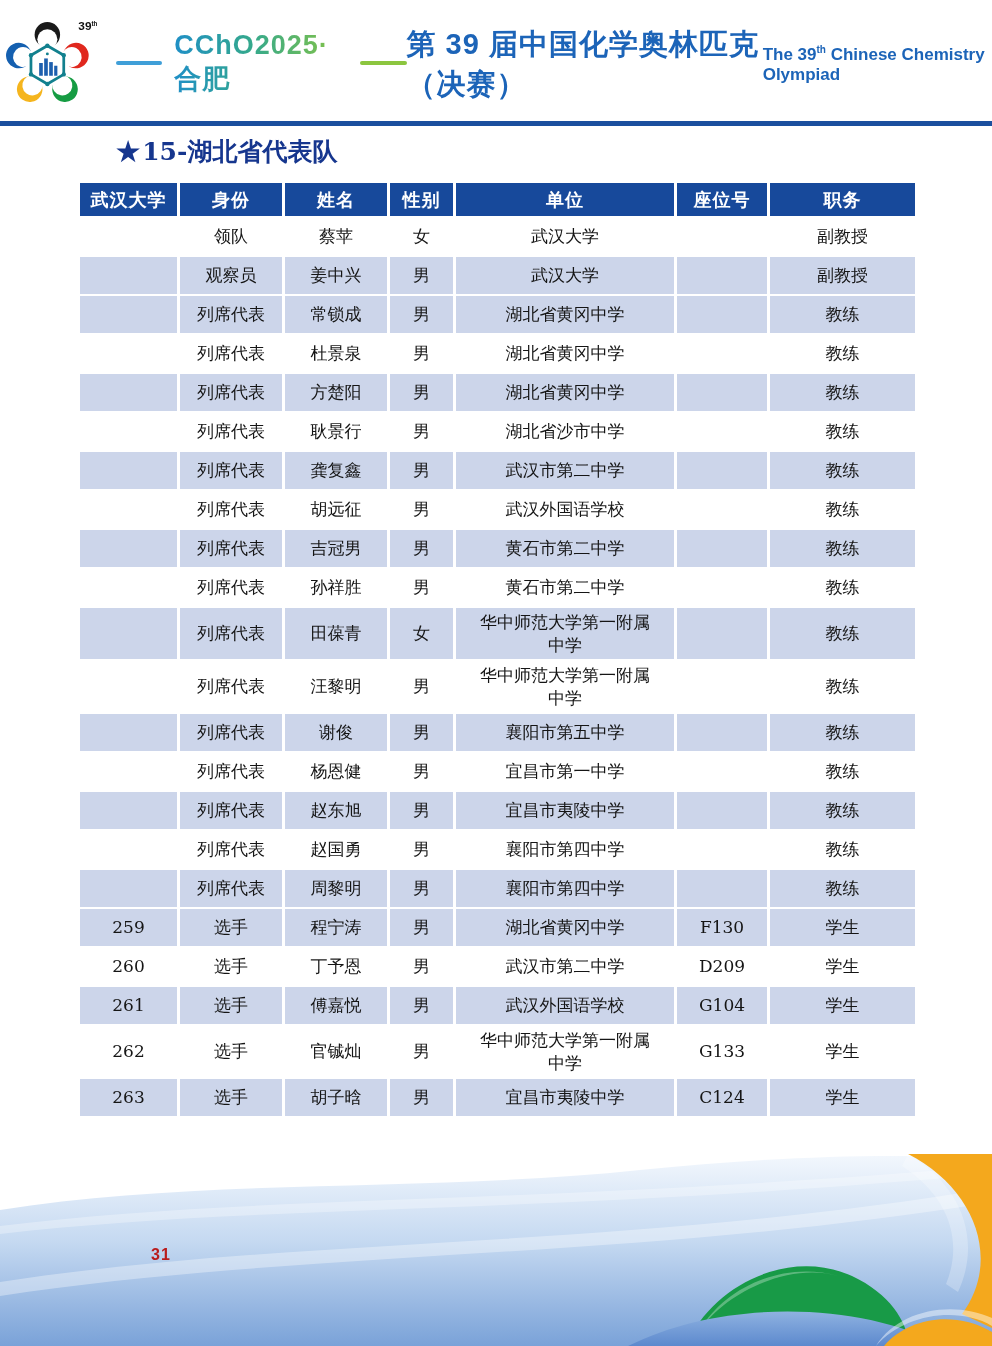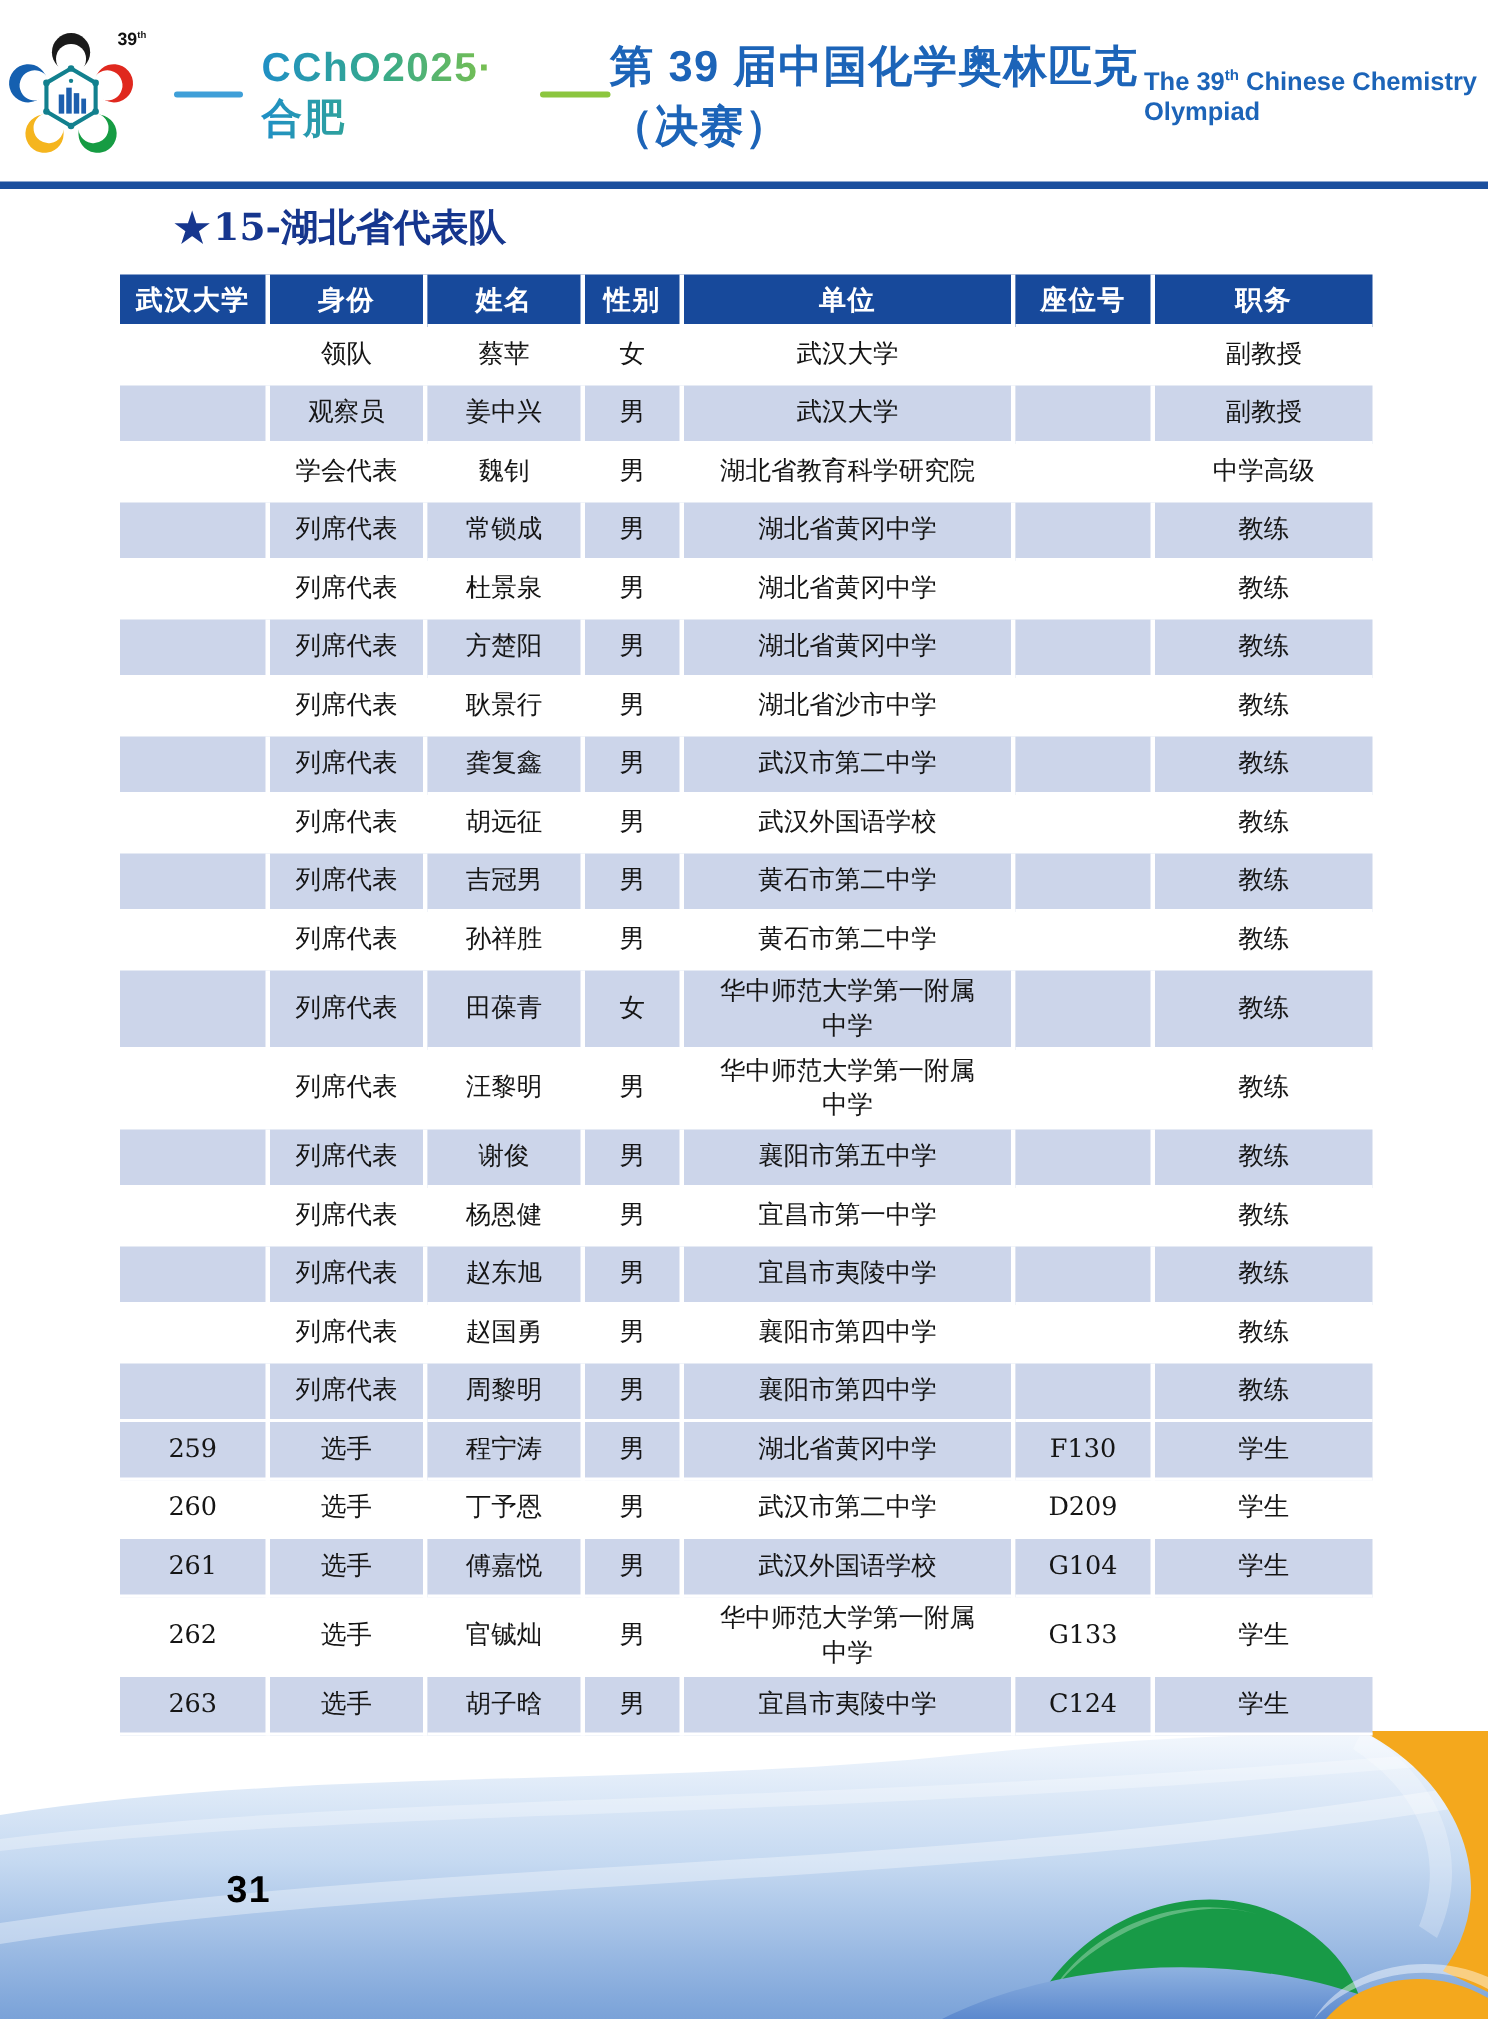--- a/index.html
+++ b/index.html
@@ -86,21 +86,21 @@
   .roster td:not(:last-child){border-right:3px solid #fff;}
   .roster tr.alt td{background:var(--alt-row);}
   .roster tr.tall td{height:53px;}
   .roster .unit-text{display:inline-block;max-width:180px;}
 
   
   .footer-art{position:absolute;left:0;bottom:0;width:992px;height:216px;z-index:1;}
   .page-number{
     position:absolute;left:151px;top:1246px;z-index:3;
     font-family:"Liberation Sans", sans-serif;
-    font-weight:bold;font-size:25px;color:#000000;letter-spacing:1px;
+    font-weight:bold;font-size:16px;color:#b91c1c;letter-spacing:1px;
   }
 </style>
 </head>
 <body>
 
 <div class="header">
   <svg class="logo" viewBox="0 0 112 104">
 
     <g>
       <g transform="rotate(0 52 54)">
@@ -192,29 +192,20 @@
       </tr>
       <tr class="alt">
         <td></td>
         <td>观察员</td>
         <td>姜中兴</td>
         <td>男</td>
         <td><span class="unit-text">武汉大学</span></td>
         <td></td>
         <td>副教授</td>
       </tr>
-      <tr>
-        <td></td>
-        <td>学会代表</td>
-        <td>魏钊</td>
-        <td>男</td>
-        <td><span class="unit-text">湖北省教育科学研究院</span></td>
-        <td></td>
-        <td>中学高级</td>
-      </tr>
       <tr class="alt">
         <td></td>
         <td>列席代表</td>
         <td>常锁成</td>
         <td>男</td>
         <td><span class="unit-text">湖北省黄冈中学</span></td>
         <td></td>
         <td>教练</td>
       </tr>
       <tr>

